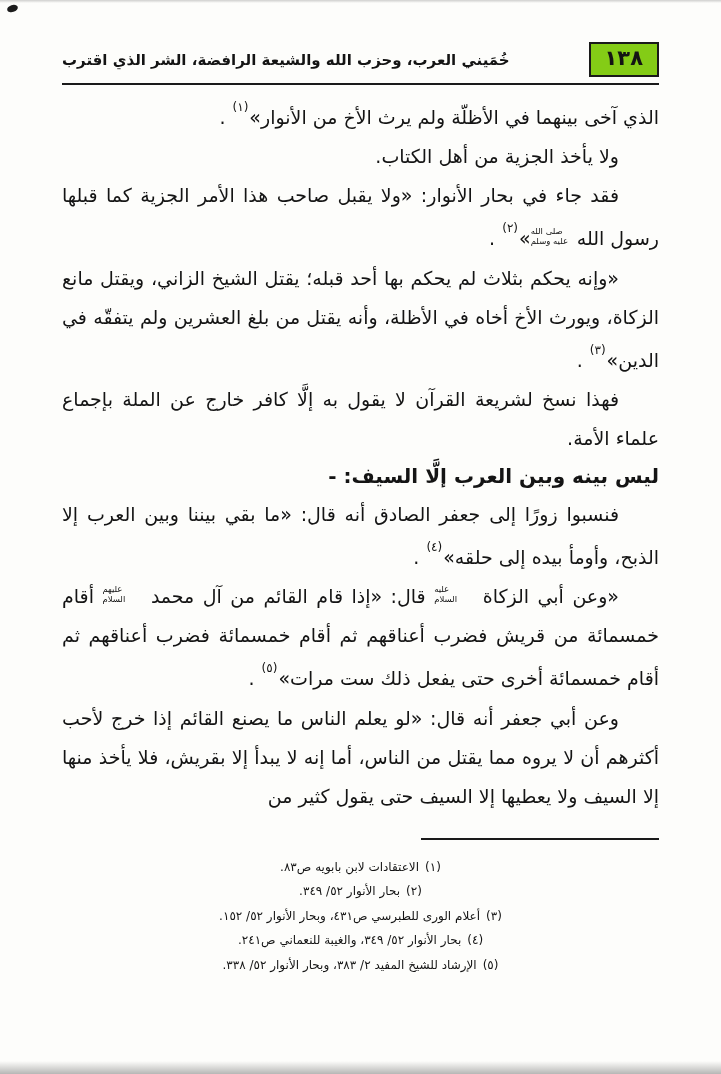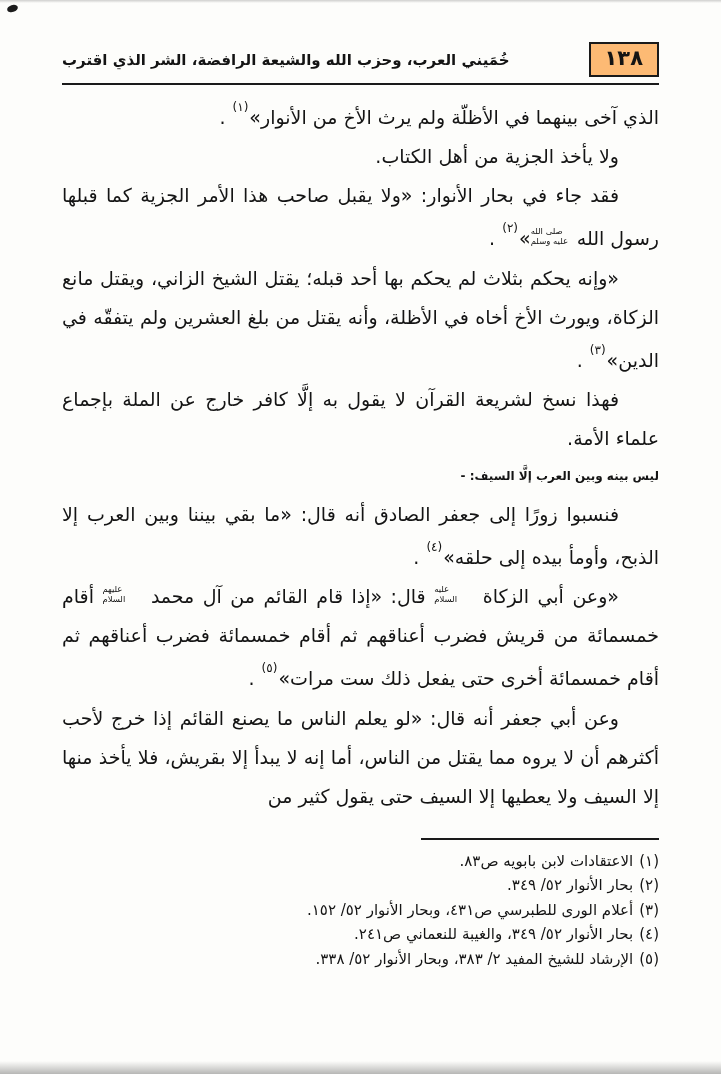--- a/index.html
+++ b/index.html
@@ -52,21 +52,21 @@
     font-weight: bold;
     letter-spacing: 0;
     text-align: right;
   }
   .page-number-box {
     border: 2px solid #1a1a1a;
     padding: 3px 14px 5px 14px;
     font-size: 21px;
     font-weight: bold;
     line-height: 1.1;
-    background: #fdba74;
+    background: #84cc16;
   }
   .header-rule {
     margin: 6px 62px 0 62px;
     border-top: 2px solid #1a1a1a;
     height: 0;
   }
   
   .body-text {
     margin: 9px 62px 0 62px;
     font-size: 19px;
@@ -74,21 +74,21 @@
     text-align: justify;
   }
   .para {
     margin: 0;
     text-indent: 40px;
   }
   .para.flush { text-indent: 0; }
   .subhead {
     margin: 0;
     text-indent: 0;
-    font-size: 12px;
+    font-size: 20px;
     font-weight: bold;
     line-height: 37px;
   }
   .fnref {
     font-size: 12px;
     position: relative;
     top: -6px;
     margin: 0 1px;
   }
   .honorific {
@@ -104,24 +104,24 @@
   
   .footnote-sep {
     margin: 22px 62px 8px auto;
     margin-right: 62px;
     margin-left: auto;
     width: 238px;
     border-top: 2px solid #1a1a1a;
     height: 0;
   }
   .footnotes {
-    margin: 9px 62px;
-    font-size: 15px;
+    margin: 15px 62px;
+    font-size: 12px;
     line-height: 24.5px;
-    text-align: right;
+    text-align: center;
   }
   .footnote { white-space: normal; }
   .fn-marker { padding-left: 6px; font-weight: normal; }
 </style>
 </head>
 <body>
 
 <div class="page">
 
   <div class="top-edge"></div>

